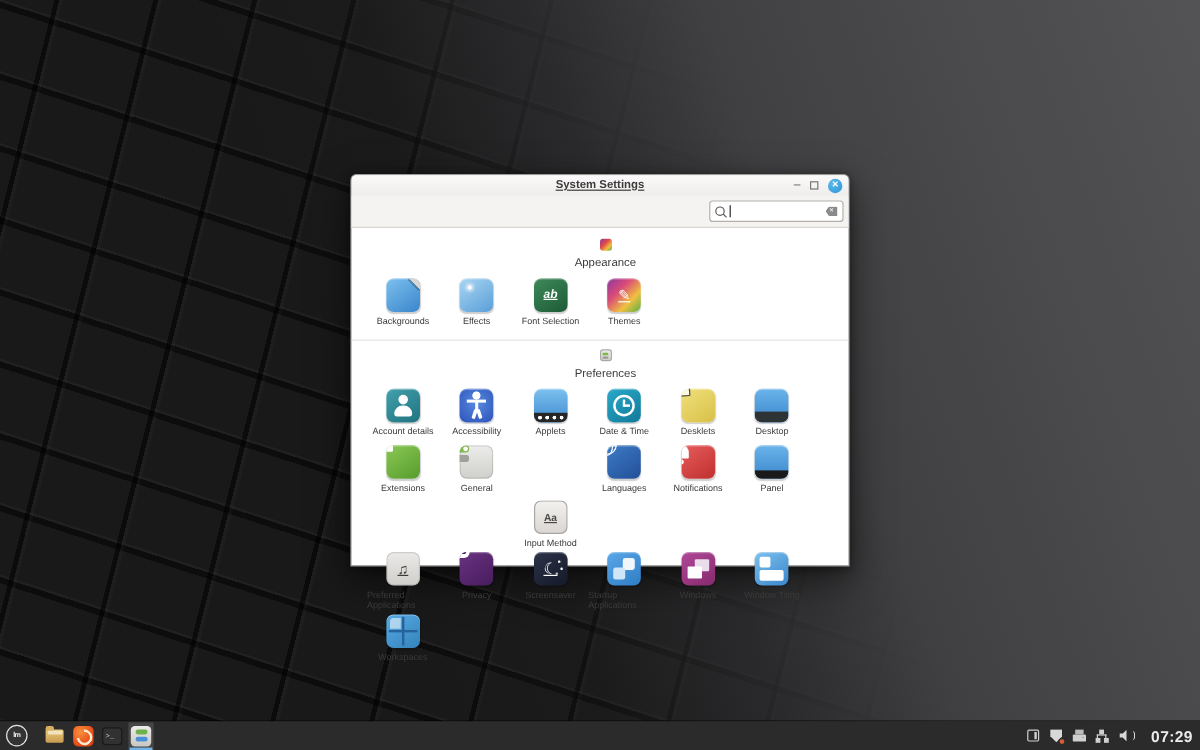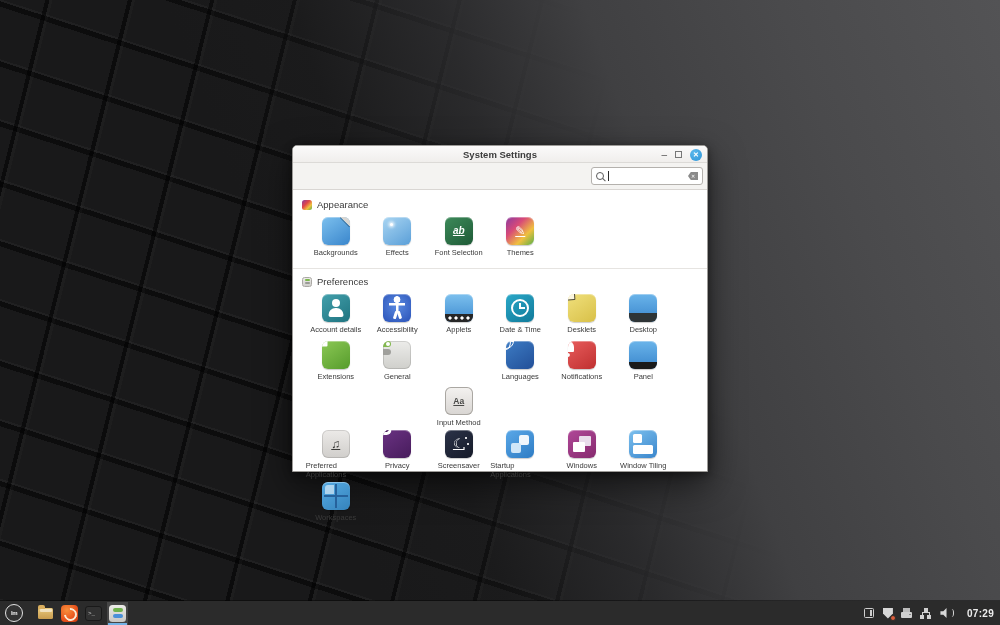--- a/index.html
+++ b/index.html
@@ -16,21 +16,21 @@
     background:linear-gradient(250deg, #535355 0%, #4a4a4c 18%, #404042 34%, rgba(48,48,50,0.75) 46%, rgba(32,32,33,0.25) 58%, rgba(25,25,26,0) 68%);
   }
 
   
   .window { position:absolute; left:292px; top:145px; width:416px; height:327px;
     background:#ffffff; border-radius:5px 5px 0 0; border:1px solid #9d9b98;
     box-shadow:0 12px 34px rgba(0,0,0,0.55), 0 2px 8px rgba(0,0,0,0.4); }
   .titlebar { position:relative; height:17px; background:linear-gradient(#fbfafa,#f0eeec);
     border-bottom:1px solid #dcdad7; border-radius:4px 4px 0 0; }
   .title { position:absolute; left:0; right:0; top:0; height:17px; line-height:17px;
-    text-align:center; font-size:9.5px; font-weight:bold; color:#3c3c3c; }
+    text-align:center; font-size:9.5px; font-weight:bold; color:#3c3c3c;text-decoration:underline; }
   .controls { position:absolute; right:5px; top:0; height:17px; display:flex; align-items:center; gap:8px; }
   .btn-min { font-size:10px; color:#555; line-height:10px; cursor:default; }
   .btn-max { width:7px; height:7px; border:1px solid #777; background:transparent; }
   .btn-close { width:12px; height:12px; border-radius:50%; background:radial-gradient(circle at 35% 30%, #5cb9ec, #2d95d8);
     color:#fff; font-size:7px; line-height:12px; text-align:center; font-weight:bold; }
 
   .toolbar { height:27px; background:#f4f3f1; border-bottom:1px solid #d9d6d3;
     display:flex; justify-content:flex-end; align-items:center; padding-right:4px; }
   .searchbox { width:112px; height:18px; background:#fff; border:1px solid #b4b1ad; border-radius:3px;
     display:flex; align-items:center; padding:0 4px; gap:3px; }
@@ -42,21 +42,21 @@
   .caret { width:1px; height:10px; background:#2a2a2a; animation:blink 1.1s steps(1) infinite; }
   @keyframes blink { 50% { opacity:0; } }
   .search-input { flex:1; border:none; outline:none; font-size:8.5px; min-width:10px; background:transparent; }
   .clear-ico { margin-left:auto; position:relative; width:10px; height:8px; flex:0 0 auto;
     background:#8a8a8a; clip-path:polygon(28% 0,100% 0,100% 100%,28% 100%,0 50%);
     color:#fff; font-size:5px; line-height:8px; text-align:center; }
 
   
   .content { padding-top:2px; }
   .section.sep { border-top:1px solid #e6e4e1; margin-top:7px; }
-  .sec-head { display:flex; align-items:center; gap:5px; padding:7px 0 3px 9px; }
+  .sec-head { display:flex; align-items:center; gap:5px; padding:7px 0 3px 9px;flex-direction:column; }
   .sec-label { font-size:9.5px; color:#3a3a3a; }
   .mini { width:10px; height:10px; border-radius:2.5px; display:inline-block; }
   .mini-appearance { background:linear-gradient(135deg,#8a3aa0 0%,#e04848 40%,#f0c040 70%,#58b048 100%); }
   .mini-preferences { position:relative; background:linear-gradient(#eceae8,#cfcecb); border:1px solid #aaa8a4; }
   .mini-preferences::before { content:""; position:absolute; left:1.5px; top:1.5px; width:5px; height:2px; border-radius:1px; background:#7cb94c; }
   .mini-preferences::after  { content:""; position:absolute; left:1.5px; bottom:1.5px; width:5px; height:2px; border-radius:1px; background:#9a9a96; }
 
   .grid { display:grid; grid-template-columns:repeat(6,61.5px); margin-left:12px; row-gap:3px; margin-top:4px; }
   .item { display:flex; flex-direction:column; align-items:center; min-height:44px; cursor:default; }
   .item-label { font-size:7.5px; color:#3a3a3a; text-align:left; line-height:1.2; margin-top:3px; max-width:60px; }
@@ -223,21 +223,21 @@
   .ti-network { position:relative; width:11px; height:11px; }
   .ti-network::before { content:""; position:absolute; top:0; left:3.5px; width:4px; height:4px; background:#d0d0d0; }
   .ti-network::after { content:""; position:absolute; bottom:0; left:0; width:4px; height:4px; background:#d0d0d0;
     box-shadow:7px 0 0 #d0d0d0; }
   .ti-network-link { position:absolute; top:4px; left:1.5px; width:8px; height:3px;
     border-left:1px solid #d0d0d0; border-right:1px solid #d0d0d0; border-top:1px solid #d0d0d0; }
   .ti-volume { position:relative; width:9px; height:11px;
     background:#d8d8d8; clip-path:polygon(0 35%,32% 35%,68% 5%,68% 95%,32% 65%,0 65%); }
   .ti-volume-wave { position:absolute; right:-3px; top:2.5px; width:5px; height:8px;
     border-right:1.5px solid #d8d8d8; border-radius:50%; }
-  .clock { margin-left:16px; font-size:10px; font-weight:bold; color:#ececec; letter-spacing:0.3px;text-align:center; }
+  .clock { margin-left:16px; font-size:13px; font-weight:bold; color:#ececec; letter-spacing:0.3px;text-align:center; }
 </style>
 </head>
 <body>
 
 <div class="desktop">
   <div class="wallpaper-tiles"></div>
   <div class="wallpaper-light"></div>
 </div>
 
 <div class="window">

